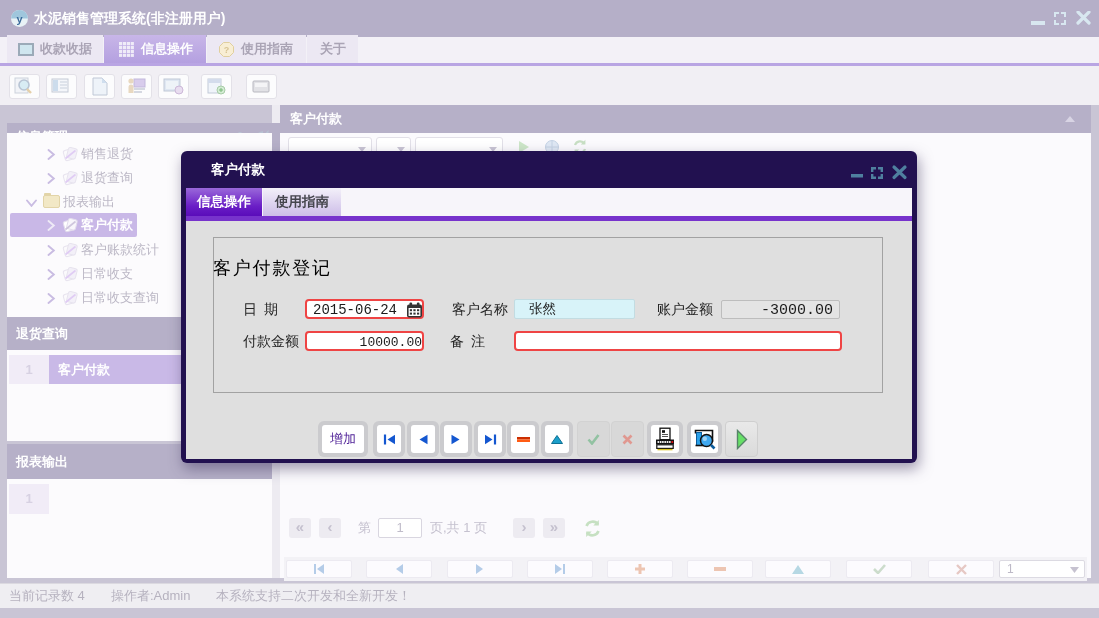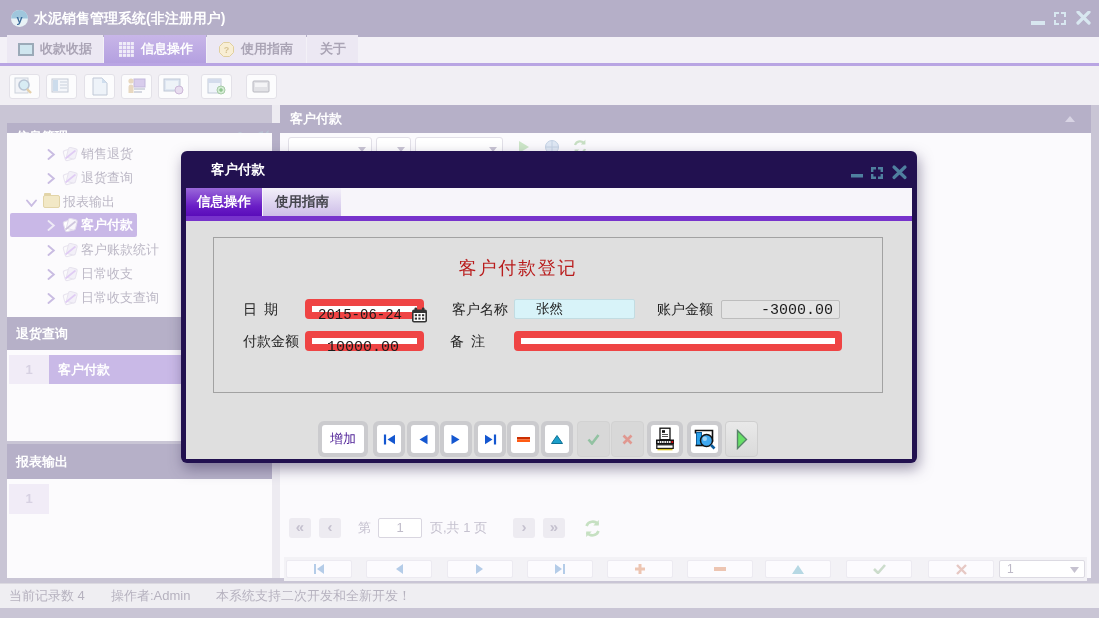--- a/index.html
+++ b/index.html
@@ -29,21 +29,21 @@
 .nb{top:427px;width:66px;height:18px;background:#fcfbfe;border:1px solid #eceaf1;border-radius:2px;display:flex;align-items:center;justify-content:center}
 
 #dlg{left:181px;top:151px;width:736px;height:312px;background:#221150;border-radius:6px;box-shadow:2px 6px 14px rgba(70,60,100,.5)}
 #dlgtitle{left:30px;top:0;width:400px;height:37px;line-height:37px;color:#fff;font-size:13.5px;font-weight:bold}
 #dtabs{left:5px;top:37px;width:726px;height:28px;background:#f7f5fa}
 #dbar{left:5px;top:65px;width:726px;height:5px;background:#7733cc}
 #dcontent{left:5px;top:70px;width:726px;height:238px;background:#dfdfdf}
 .dtab{top:0;height:28px;line-height:28px;text-align:center;font-size:13.5px;font-weight:bold}
 #gbox{left:27px;top:16px;width:670px;height:156px;border:1px solid #a2a2a2}
 .lbl{font-size:14px;color:#242424;height:20px;line-height:20px}
-.inp{height:20px;background:#fff;border:7px solid #ef4444;border-radius:4px;font-size:13px;color:#1b1b1b;line-height:18px}
+.inp{height:20px;background:#fff;border:2px solid #ef4444;border-radius:4px;font-size:13px;color:#1b1b1b;line-height:18px}
 .tile{top:200px;height:36px;background:#cbcbce;border-radius:6px}
 .tile .face{position:absolute;left:4px;top:4px;right:4px;bottom:4px;background:#fff;border-radius:3px;display:flex;align-items:center;justify-content:center}
 .flat{top:200px;height:36px;border-radius:4px;display:flex;align-items:center;justify-content:center}
 </style></head>
 <body>
 <svg width="0" height="0" style="position:absolute">
     <defs>
 <g id="chev">
         <path d="M1.5 1 L6.8 5.5 L1.5 10" stroke="#c9bce2" stroke-width="1.9" fill="none" stroke-linecap="round"></path>
       </g>
@@ -325,45 +325,45 @@
       </g>
     <path d="M49 3 L60 13.5 M60 3 L49 13.5" stroke="#4f809f" stroke-width="3.2" stroke-linecap="round"></path>
   </svg>
   <div class="abs" id="dtabs">
     <div class="abs dtab" style="left:0;width:76px;background:linear-gradient(#9a68da,#6a1ec6 65%,#5a0cba);color:#fff">信息操作</div>
     <div class="abs dtab" style="left:77px;width:78px;background:linear-gradient(#f3f0f9,#cdbde8);color:#45454d">使用指南</div>
   </div>
   <div class="abs" id="dbar"></div>
   <div class="abs" id="dcontent">
     <div class="abs" id="gbox"></div>
-    <div class="abs" style="left:27px;top:35px;width:610px;text-align:center;font-size:18px;color:#b91c1c;letter-spacing:1.8px">客户付款登记</div>
+    <div class="abs" style="left:27px;top:35px;width:610px;font-size:18px;color:#000000;letter-spacing:1.8px">客户付款登记</div>
     <span class="abs lbl" style="left:57px;top:78px">日<i style="display:inline-block;width:7px"></i>期</span>
     <div class="abs inp" style="left:119px;top:78px;width:119px">
       <span style="margin-left:6px;font-family:'Liberation Mono',monospace;font-size:14px">2015-06-24</span>
       <svg class="abs" style="left:99px;top:1px" width="17" height="17" viewBox="0 0 17 17">
         <rect x="1" y="2.5" width="15" height="13" rx="2" fill="#333"></rect>
         <rect x="3.5" y="0.5" width="2.6" height="4" rx="1" fill="#333"></rect>
           <rect x="10.9" y="0.5" width="2.6" height="4" rx="1" fill="#333"></rect>
         <rect x="2.6" y="6" width="11.8" height="8" fill="#fff"></rect>
         <g fill="#333">
             <rect x="3.8" y="7.2" width="2.2" height="2"></rect>
             <rect x="7.4" y="7.2" width="2.2" height="2"></rect>
             <rect x="11" y="7.2" width="2.2" height="2"></rect>
             <rect x="3.8" y="10.6" width="2.2" height="2"></rect>
             <rect x="7.4" y="10.6" width="2.2" height="2"></rect>
             <rect x="11" y="10.6" width="2.2" height="2"></rect>
           </g>
       </svg>
     </div>
     <span class="abs lbl" style="left:266px;top:78px">客户名称</span>
-    <div class="abs" style="left:328px;top:78px;width:121px;height:20px;background:#d8f3f9;border:1px solid #c2dce2;border-radius:2px;font-size:13.5px;color:#1b1b1b;line-height:18px"><span style="margin-left:21px">张然</span></div>
+    <div class="abs" style="left:328px;top:78px;width:121px;height:20px;background:#d8f3f9;border:1px solid #c2dce2;border-radius:2px;font-size:13.5px;color:#1b1b1b;line-height:18px"><span style="margin-left:14px">张然</span></div>
     <span class="abs lbl" style="left:471px;top:78px">账户金额</span>
     <div class="abs" style="left:535px;top:79px;width:119px;height:19px;background:#e4e4e4;border:1px solid #bdbdbd;border-radius:2px;font-size:13px;color:#1b1b1b;line-height:17px;text-align:right"><span style="margin-right:6px;font-family:'Liberation Mono',monospace;font-size:15px">-3000.00</span></div>
     <span class="abs lbl" style="left:57px;top:110px">付款金额</span>
-    <div class="abs inp" style="left:119px;top:110px;width:119px;text-align:right"><span style="margin-right:18px;font-family:'Liberation Mono',monospace;font-size:15px">10000.00</span></div>
+    <div class="abs inp" style="left:119px;top:110px;width:119px;text-align:right"><span style="margin-right:0;font-family:'Liberation Mono',monospace;font-size:13px">10000.00</span></div>
     <span class="abs lbl" style="left:264px;top:110px">备<i style="display:inline-block;width:7px"></i>注</span>
     <div class="abs inp" style="left:328px;top:110px;width:328px"></div>
 
     <div class="abs tile" style="left:132px;width:50px">
         <div class="face" style="font-size:13px;color:#4c1d95">增加</div>
       </div>
     <div class="abs tile" style="left:187px;width:32px">
         <div class="face">
           <svg width="13" height="11" viewBox="0 0 13 11">
             <path d="M2 0.5v10" stroke="#1457d0" stroke-width="2.2"></path>

